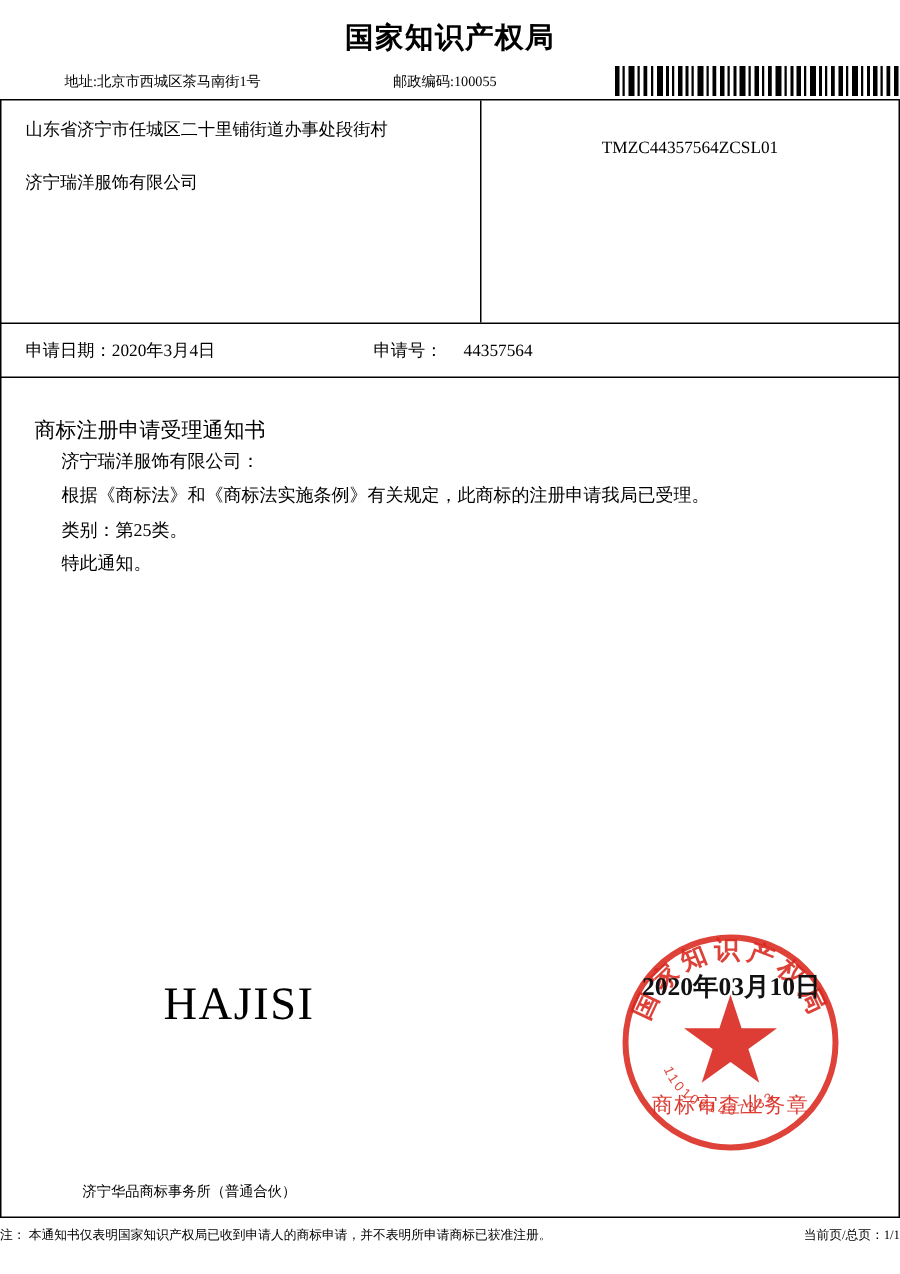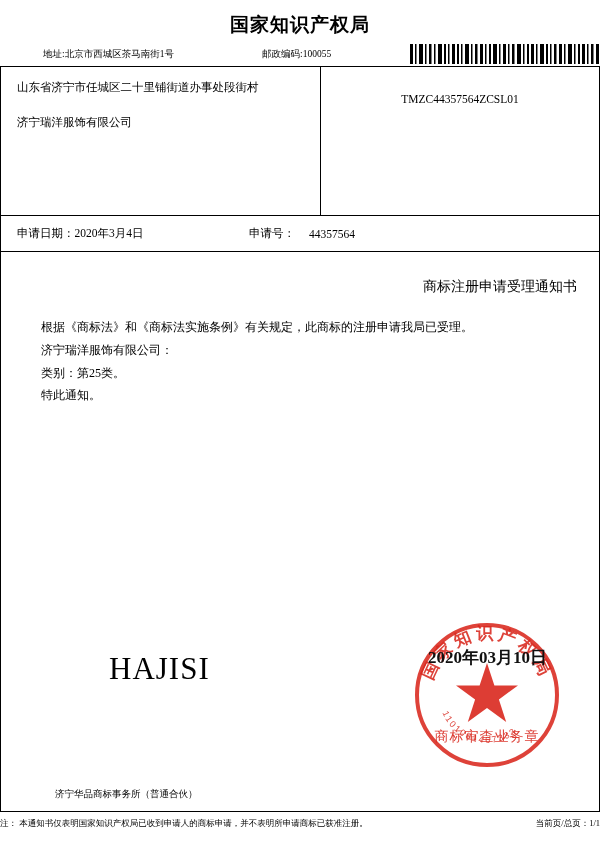--- a/index.html
+++ b/index.html
@@ -123,24 +123,23 @@
   .body-block {
     border-left: 1.2px solid #000;
     border-right: 1.2px solid #000;
     border-bottom: 1.2px solid #000;
     box-sizing: border-box;
     height: 560px;
     position: relative;
     padding: 18px 22px 0 22px;
   }
   .body-title {
-    text-align: right;
+    text-align: left;
     font-size: 14px;
     margin-top: 8px;
-    margin-bottom: 20px;
   }
   .body-para {
     font-size: 12px;
     line-height: 1.9;
     margin-left: 18px;
   }
 
   .brandmark {
     position: absolute;
     left: 108px;
@@ -260,22 +259,22 @@
   </div>
 
   <div class="mid-block">
     <span class="date"><span>申请日期：</span><span>2020年3月4日</span></span>
     <span class="appno-lbl">申请号：</span>
     <span class="appno-val">44357564</span>
   </div>
 
   <div class="body-block">
     <div class="body-title">商标注册申请受理通知书</div>
+    <div class="body-para">济宁瑞洋服饰有限公司：</div>
     <div class="body-para indent2">根据《商标法》和《商标法实施条例》有关规定，此商标的注册申请我局已受理。</div>
-    <div class="body-para">济宁瑞洋服饰有限公司：</div>
     <div class="body-para indent2">类别：第25类。</div>
     <div class="body-para indent2">特此通知。</div>
 
     <div class="brandmark">HAJISI</div>
 
     <div class="seal-date">2020年03月10日</div>
 
     <div class="seal">
       <svg width="152" height="152" viewBox="0 0 152 152">
         <defs>

